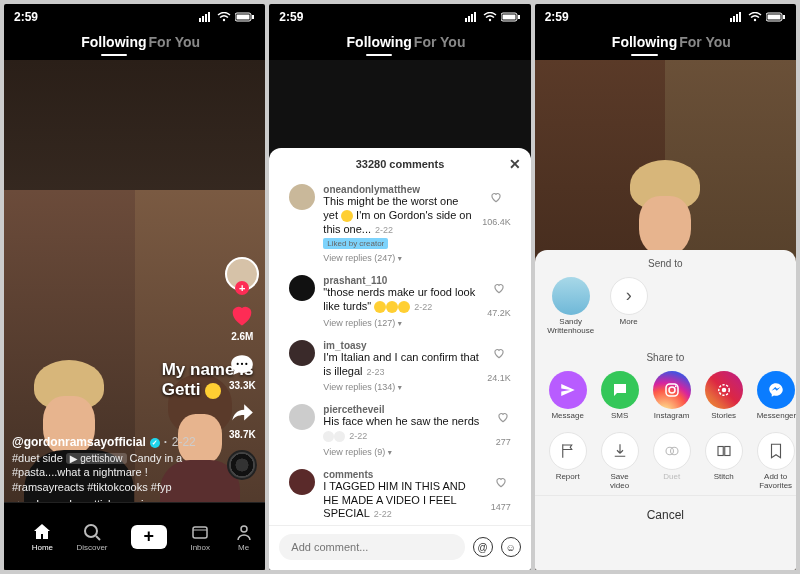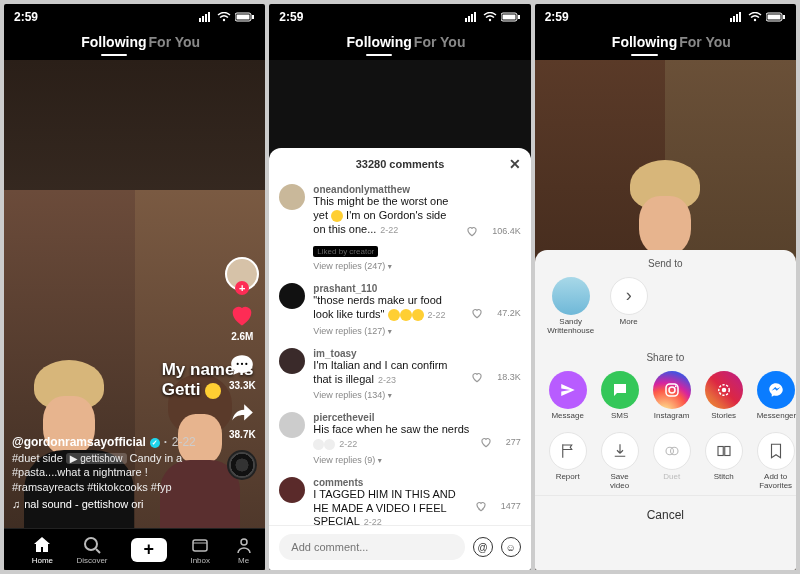--- a/index.html
+++ b/index.html
@@ -36,42 +36,42 @@
   .avatar-ring { width:34px; height:34px; border-radius:50%; background:#d6c2a8; border:2px solid #fff; position:relative; }
   .avatar-ring::after{ content:"+"; position:absolute; bottom:-6px; left:50%; transform:translateX(-50%); background:#fe2c55; color:#fff; width:14px; height:14px; border-radius:50%; font-size:11px; line-height:14px; text-align:center; }
   .heart { color:#fe2c55; }
   .disc { width:30px; height:30px; border-radius:50%; background:radial-gradient(circle,#333 35%,#111 36%,#111 60%,#444 61%); border:2px solid #222; }
   .meta { position:absolute; left:8px; right:60px; bottom:58px; font-size:11px; line-height:1.35; }
   .meta .uname { font-weight:700; font-size:12px; display:flex; align-items:center; gap:4px; }
   .verify { width:10px; height:10px; background:#20d5ec; border-radius:50%; display:inline-flex; align-items:center; justify-content:center; font-size:7px; color:#fff; }
   .meta .desc { color:#eee; }
   .meta .chip { background:rgba(255,255,255,0.2); padding:0 4px; border-radius:3px; font-size:10px; }
   .meta .sound { display:flex; align-items:center; gap:4px; margin-top:2px; }
-  .bottom-nav { position:absolute; bottom:0; left:0; right:0; height:42px; background:#000; border-top:1px solid #222; display:flex; justify-content:space-around; align-items:center;padding-left:16px; }
+  .bottom-nav { position:absolute; bottom:0; left:0; right:0; height:68px; background:#000; border-top:1px solid #222; display:flex; justify-content:space-around; align-items:center;padding-left:16px; }
   .bottom-nav .n { display:flex; flex-direction:column; align-items:center; gap:1px; font-size:8px; color:#bbb; }
   .bottom-nav .n.active { color:#fff; }
   .plus-btn { width:36px; height:24px; background:#fff; border-radius:6px; position:relative; display:flex; align-items:center; justify-content:center; color:#000; font-weight:700; font-size:18px; }
   .plus-btn::before, .plus-btn::after { content:""; position:absolute; top:0; bottom:0; width:6px; border-radius:6px; }
   .plus-btn::before { left:-4px; background:#25f4ee; z-index:-1; }
   .plus-btn::after { right:-4px; background:#fe2c55; z-index:-1; }
 
   
   .sheet { position:absolute; left:0; right:0; bottom:0; background:#fff; color:#000; border-radius:12px 12px 0 0; display:flex; flex-direction:column; }
   .sheet .hdr { text-align:center; font-size:11px; font-weight:600; padding:10px 0 8px; position:relative; color:#333; }
   .sheet .hdr .close { position:absolute; right:10px; top:8px; font-size:14px; color:#444; }
-  .comments { flex:1; overflow:hidden; padding:0 10px; }
+  .comments { flex:1; overflow:hidden; padding:0 20px; }
   .c { display:flex; gap:8px; padding:6px 0; font-size:11px; }
   .c .av { width:26px; height:26px; border-radius:50%; background:#777; flex-shrink:0; }
   .c .body { flex:1; min-width:0; }
   .c .u { font-weight:600; font-size:10px; color:#666; }
   .c .t { color:#111; line-height:1.25; }
   .c .d { color:#999; font-size:9px; display:inline; margin-left:4px; }
-  .c .liked { display:inline-block; background:#000000; color:#666; font-size:8px; padding:1px 4px; border-radius:2px; margin-top:10px; }
+  .c .liked { display:inline-block; background:#7dd3fc; color:#666; font-size:8px; padding:1px 4px; border-radius:2px; margin-top:2px; }
   .c .vr { color:#888; font-size:9px; margin-top:4px; }
-  .c .like-col { display:flex; align-items:center; gap:13px; color:#888; font-size:9px; padding-top:6px; }
+  .c .like-col { display:flex; flex-direction:column; align-items:center; gap:13px; color:#888; font-size:9px; padding-top:6px; }
   .c .like-col svg { width:14px; height:14px; }
   .emoji { display:inline-block; width:12px; height:12px; background:#ffcf33; border-radius:50%; vertical-align:middle; }
   .skull { display:inline-block; width:11px; height:11px; border-radius:50%; background:#eee; position:relative; vertical-align:middle; }
   .compose { border-top:1px solid #eee; padding:8px 10px 10px; display:flex; align-items:center; gap:8px; }
   .compose input { flex:1; border:none; background:#f3f3f3; border-radius:16px; padding:7px 12px; font-size:11px; color:#333; outline:none; }
   .compose .ic { width:20px; height:20px; border:1.5px solid #333; border-radius:50%; display:flex; align-items:center; justify-content:center; font-size:10px; color:#333; }
 
   
   .p3-bg { position:absolute; inset:0; display:flex; }
   .p3-bg > div { flex:1; }
@@ -311,21 +311,21 @@
     <div class="body">
       <div class="u">im_toasy</div>
       <div class="t">I'm Italian and I can confirm that is illegal<span class="d">2-23</span></div>
 
       <div class="vr">View replies (134) <span style="font-size:8px">▾</span></div>
     </div>
     <div class="like-col">
       <svg viewBox="0 0 24 24">
                   <path fill="none" stroke="#999" stroke-width="2" d="M12 20s-7-4.5-7-10a4 4 0 0 1 7-2.6A4 4 0 0 1 19 10c0 5.5-7 10-7 10z"></path>
                 </svg>
-      <span>18.3K</span>
+      <span>24.1K</span>
     </div>
             </div>
             <div class="c">
     <div class="av" style="background:#ccc"></div>
     <div class="body">
       <div class="u">piercetheveil</div>
       <div class="t">His face when he saw the nerds <span class="skull"></span><span class="skull"></span><span class="d">2-22</span></div>
 
       <div class="vr">View replies (9) <span style="font-size:8px">▾</span></div>
     </div>

